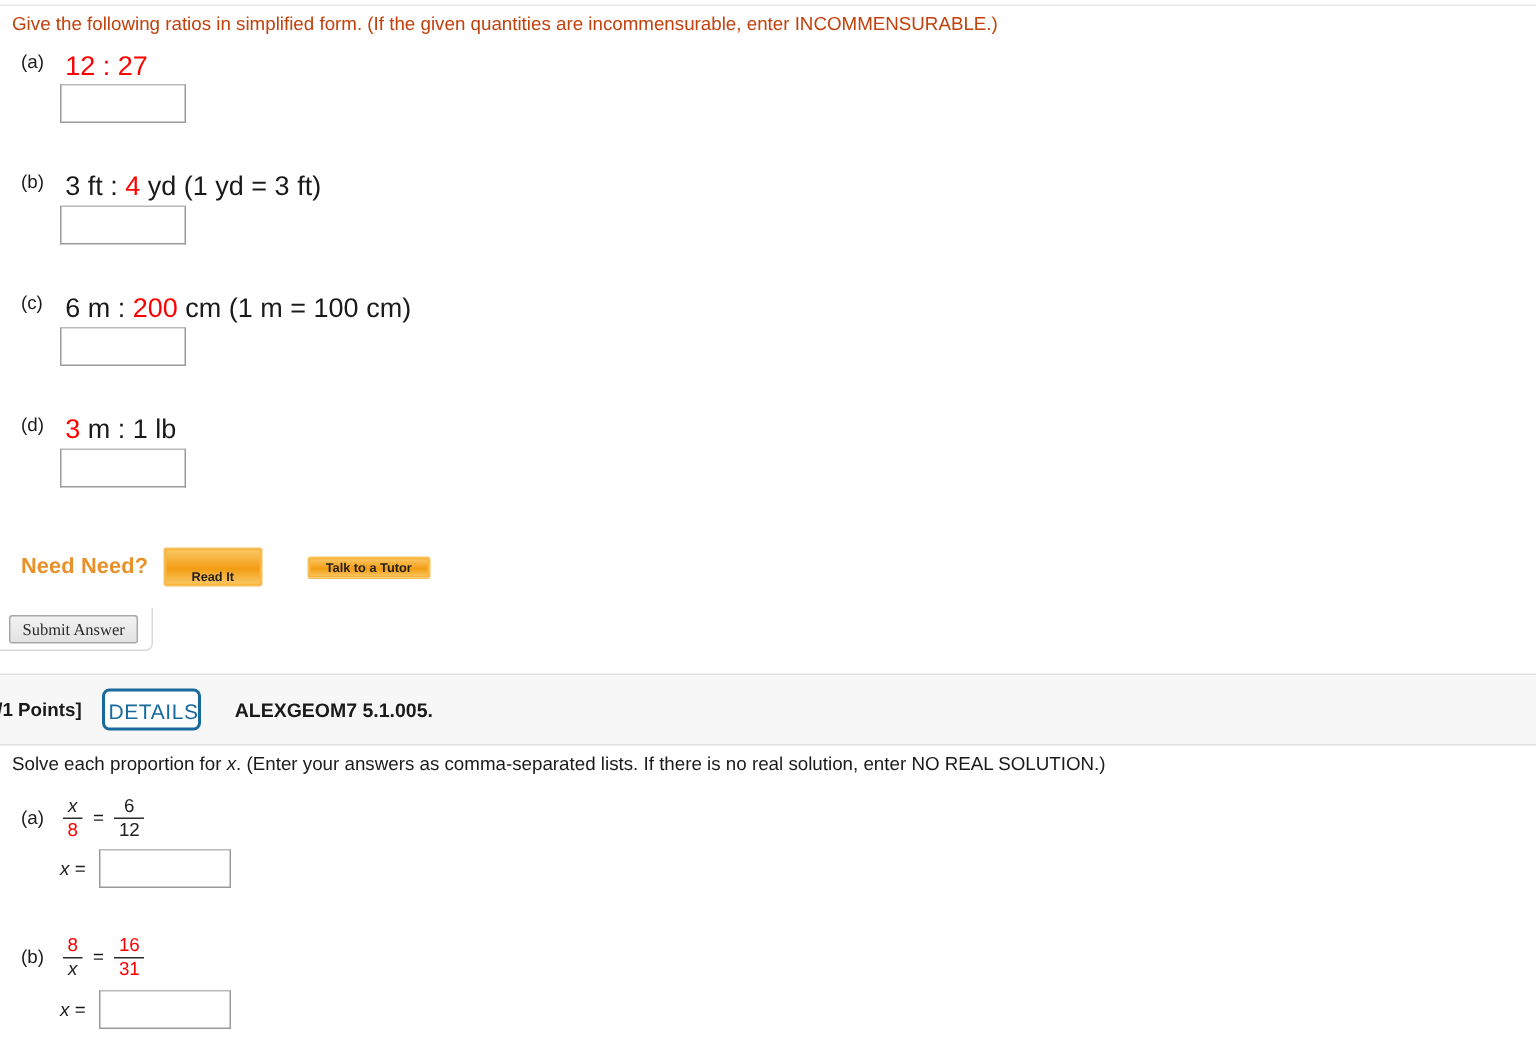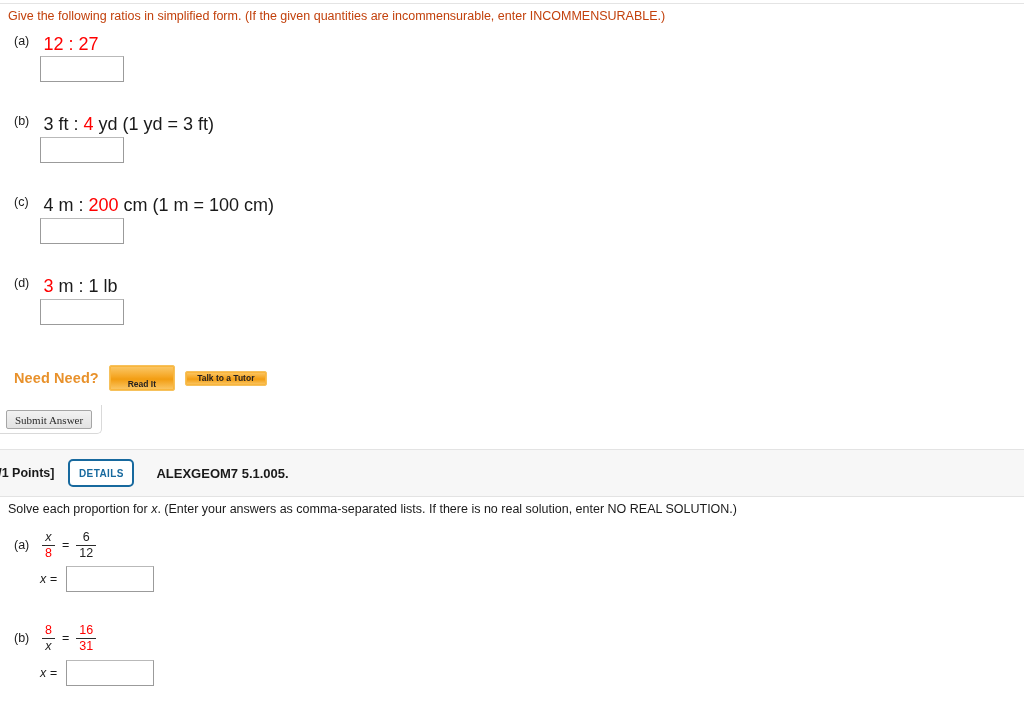--- a/index.html
+++ b/index.html
@@ -100,21 +100,21 @@
     color: #231f20;
     text-align: center;
     border: 1px solid #f6c15c;
     border-radius: 2px;
     background: linear-gradient(to bottom, #fbc96a 0%, #f5a623 45%, #f29d12 55%, #fbc96a 100%);
     box-shadow: inset 0 0 0 1px #f9b63e;
     cursor: pointer;
     white-space: nowrap;
   }
   .help-btn.read-it { width: 66px; padding: 12px; }
-  .help-btn.tutor { width: 82px; padding: 0; }
+  .help-btn.tutor { width: 82px; padding: 0; margin-left: 20px; }
 
   
   .submit-panel {
     position: absolute;
     top: 405px;
     left: -8px;
     width: 110px;
     height: 29px;
     box-sizing: border-box;
     border: 1px solid #d9d9d9;
@@ -159,23 +159,23 @@
     color: #1a1a1a;
     margin-left: -6px;
     white-space: nowrap;
   }
   .details-btn {
     margin-left: 14px;
     box-sizing: border-box;
     width: 66px;
     height: 28px;
     line-height: 26px;
-    text-align: center;
-    font-size: 10px;
-    font-weight: bold;
+    text-align: right;
+    font-size: 14px;
+    font-weight: normal;
     letter-spacing: 0.4px;
     color: #17699e;
     background: #ffffff;
     border: 2px solid #17699e;
     border-radius: 5px;
     cursor: pointer;
   }
   .module-code {
     margin-left: 22px;
     font-size: 13px;
@@ -279,21 +279,21 @@
   <span class="part-label">(b)</span>
   <span class="part-text">
     <span>3 ft : </span><span class="red">4</span><span> yd (1 yd = 3 ft)</span>
   </span>
 </div>
 <input class="answer-box" style="top: 137px; left: 40px;" type="text" placeholder="">
 
 <div class="part-row" style="top:195px;">
   <span class="part-label">(c)</span>
   <span class="part-text">
-    <span>4 m : </span><span class="red">200</span><span> cm (1 m = 100 cm)</span>
+    <span>6 m : </span><span class="red">200</span><span> cm (1 m = 100 cm)</span>
   </span>
 </div>
 <input class="answer-box" style="top: 218px; left: 40px;" type="text" placeholder="">
 
 <div class="part-row" style="top:276px;">
   <span class="part-label">(d)</span>
   <span class="part-text">
     <span class="red">3</span><span> m : 1 lb</span>
   </span>
 </div>

